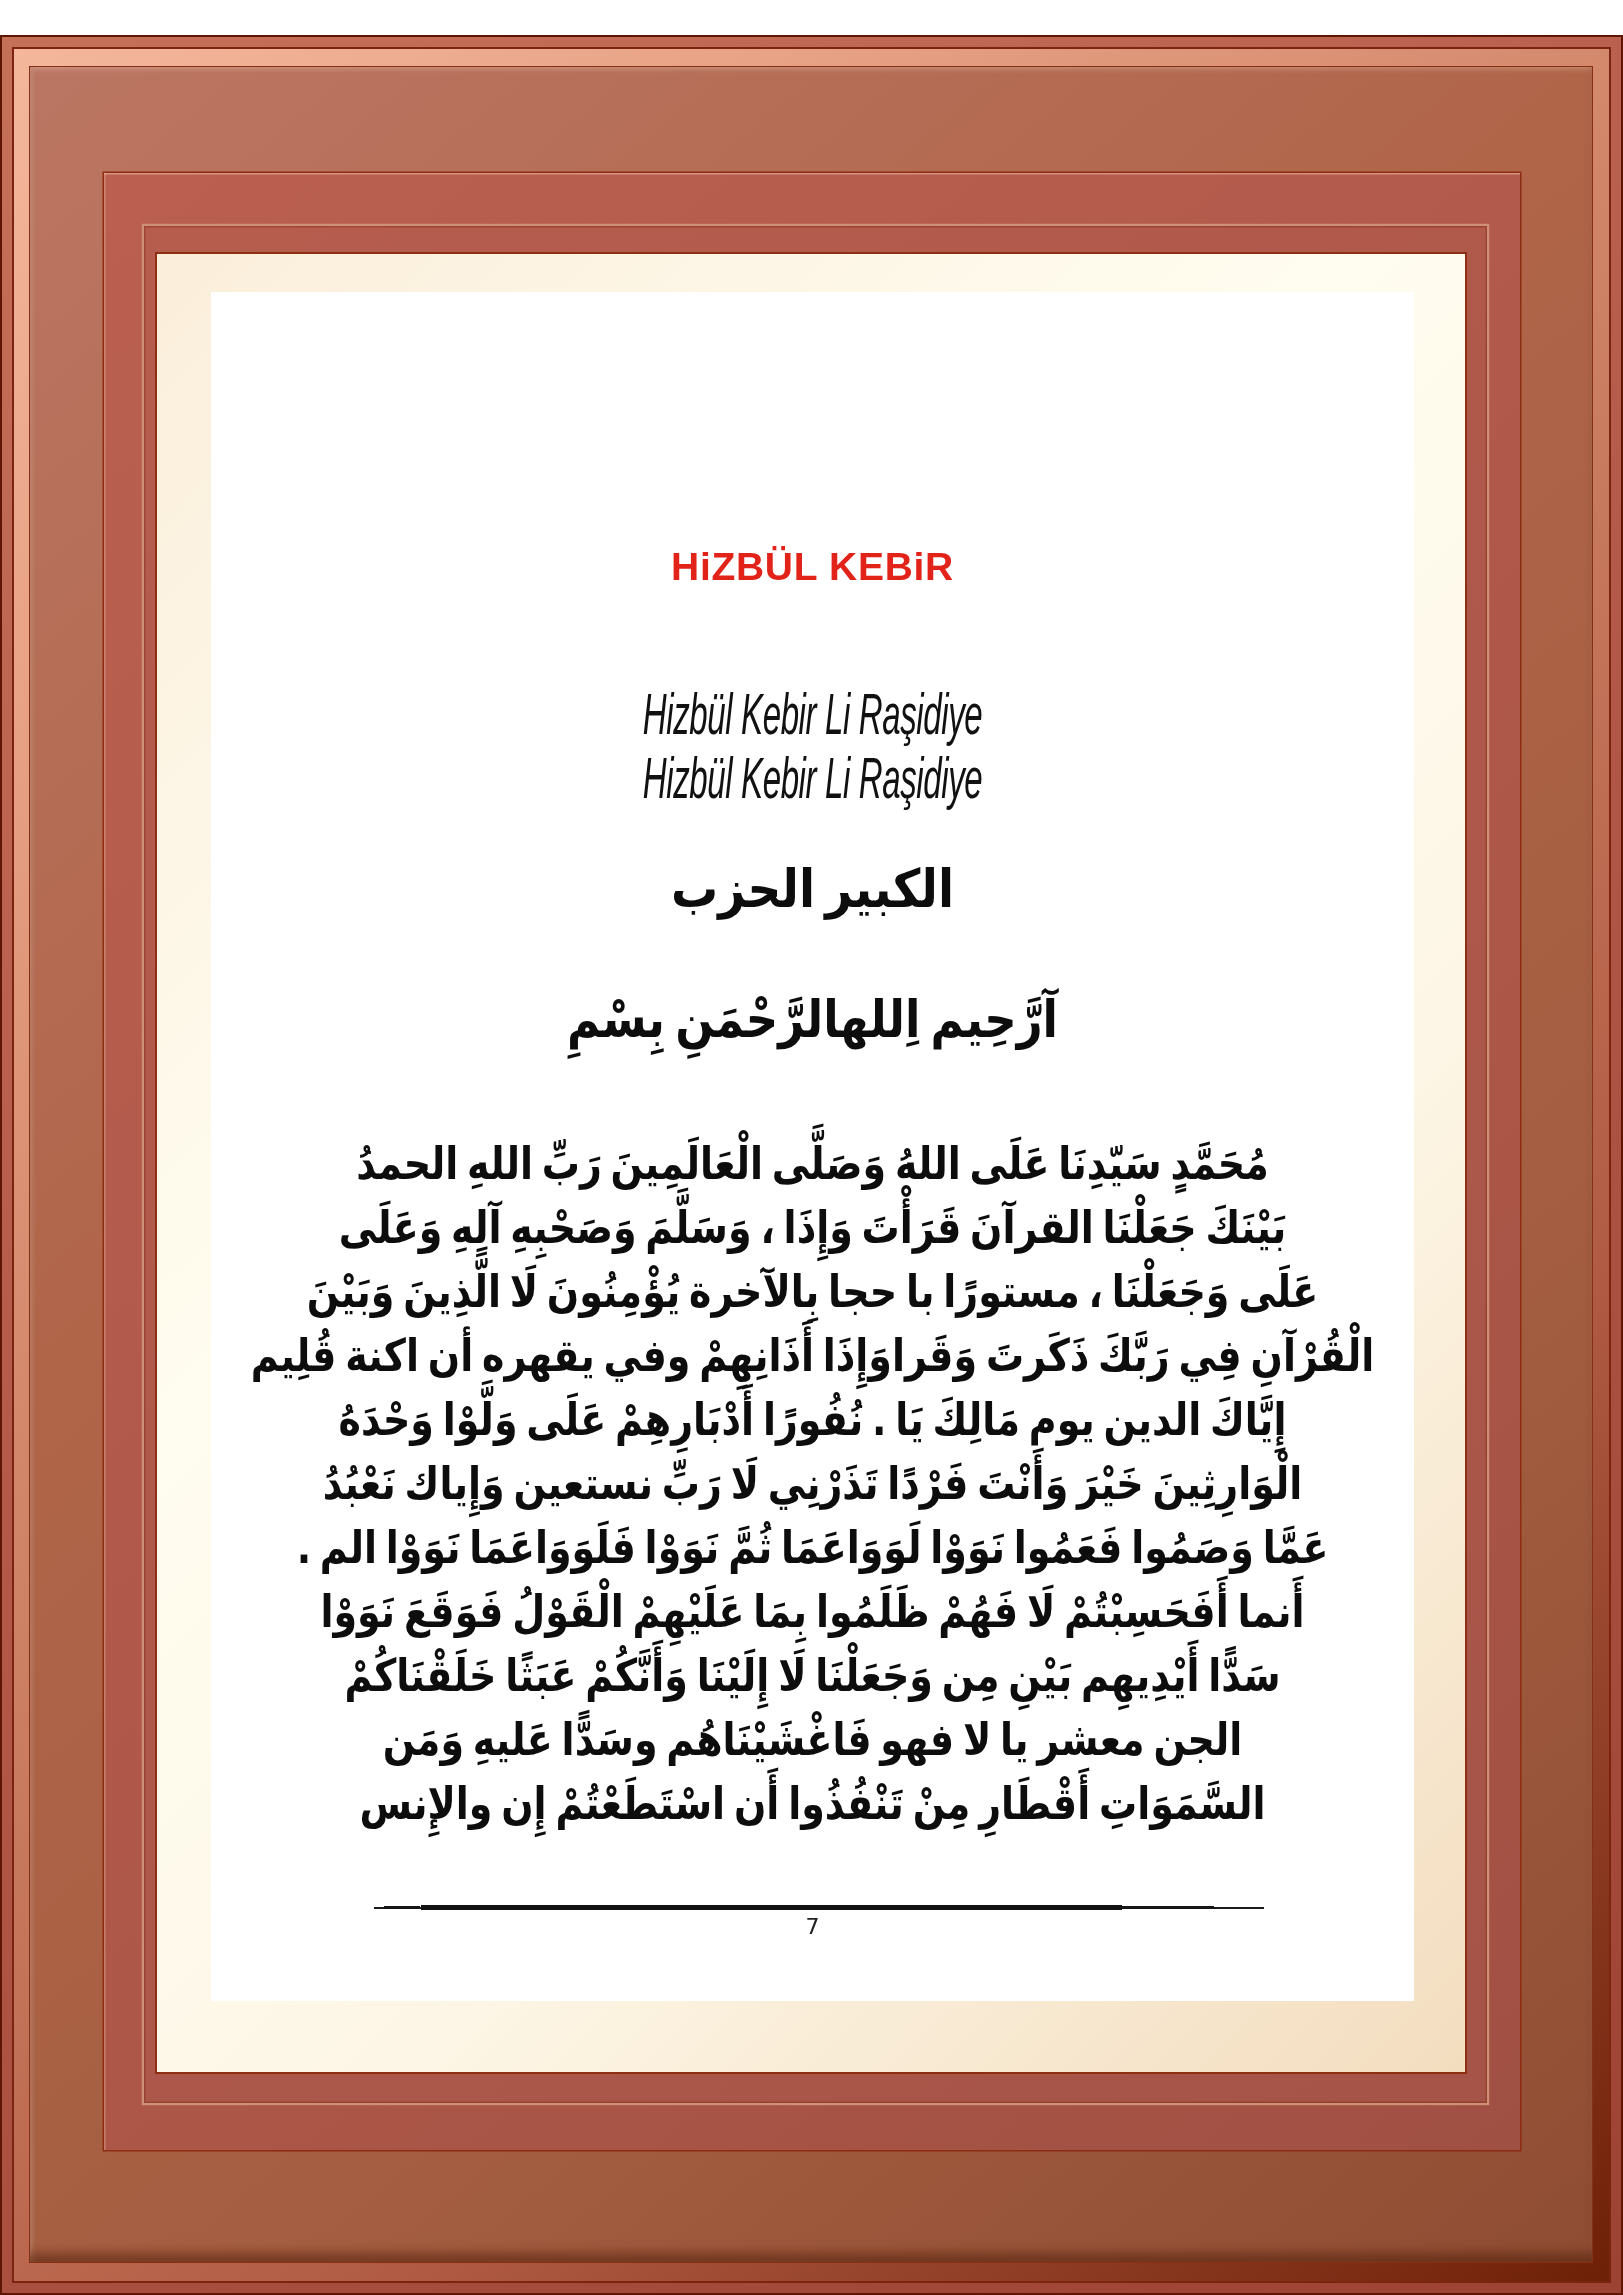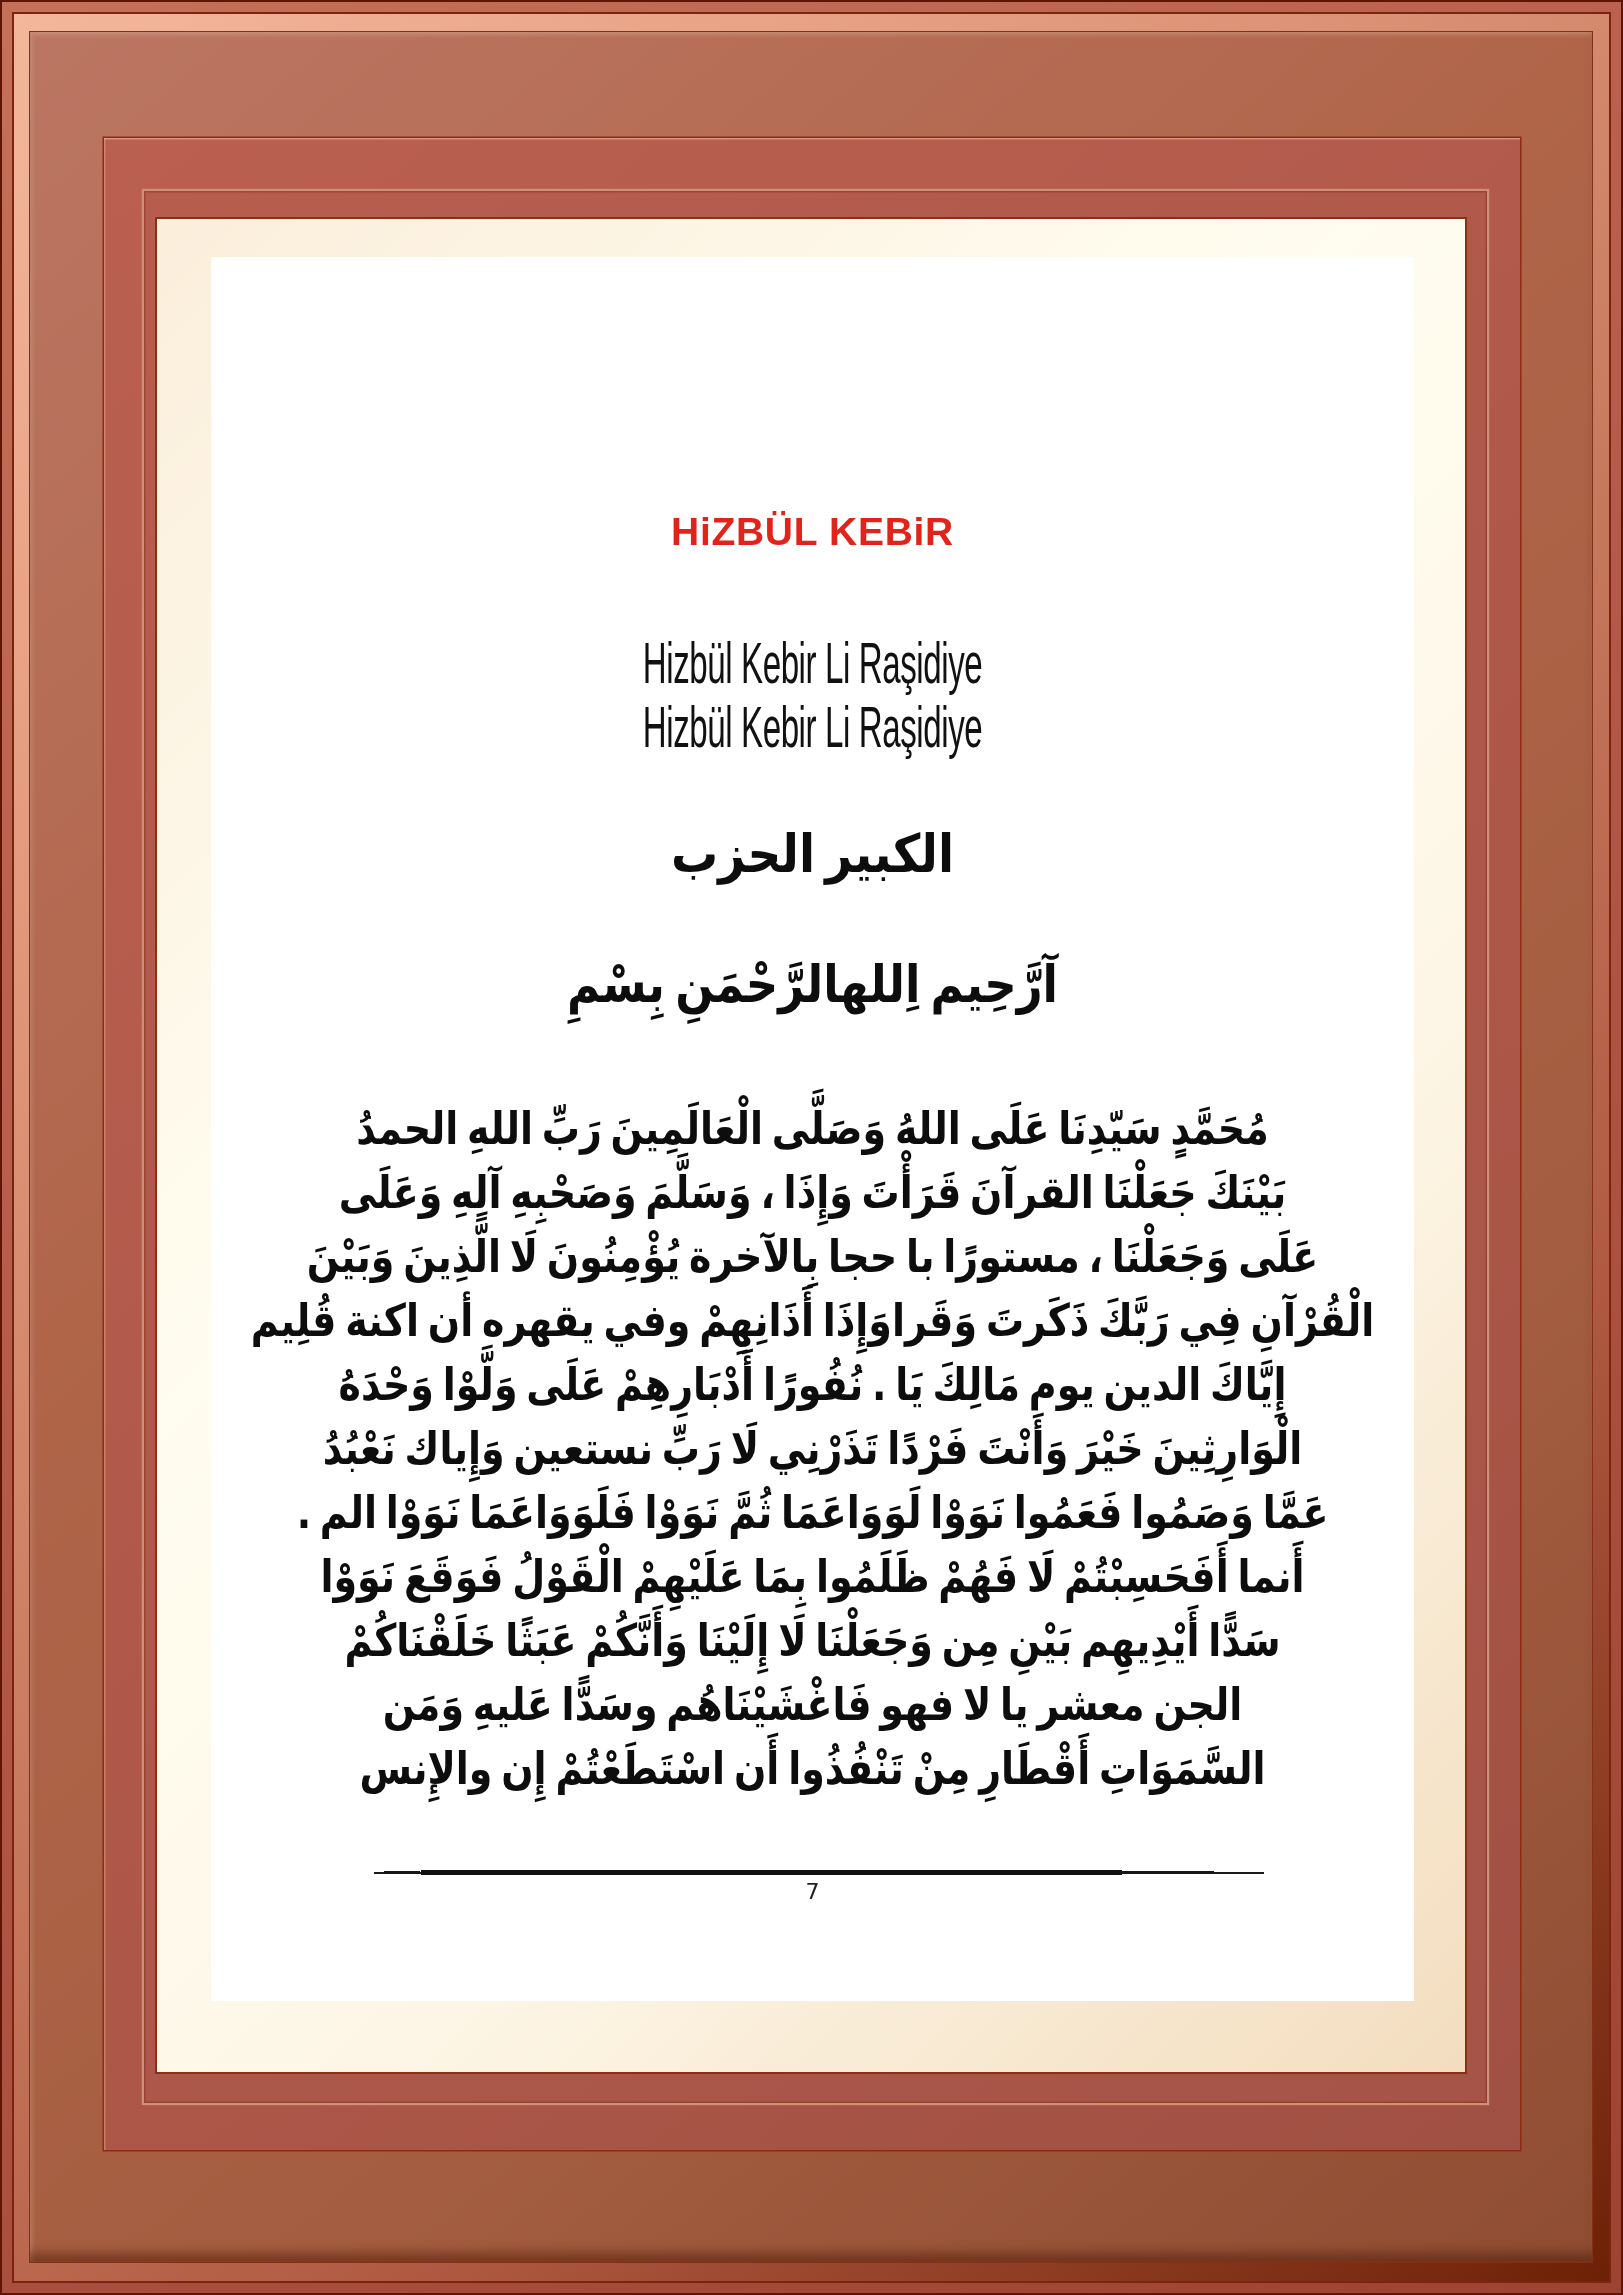--- a/index.html
+++ b/index.html
@@ -1,18 +1,18 @@
 <!DOCTYPE html>
 <html style="font-size:11.7px"><head>
 <meta charset="utf-8">
 <style>
   html,body{margin:0;padding:0;}
   body{width:1623px;height:2295px;position:relative;font-family:"Liberation Sans",sans-serif;}
 
-  .layer{position:absolute;}
+  .layer{position:absolute;margin-top:35px;}
 
   
   .frame-edge{inset:0;background:#5e1604;}
   .frame-outer{inset:2.2px;background:linear-gradient(150deg,#c57058 0%,#b45a4a 45%,#9c4334 100%);}
   .frame-bevel{inset:11.7px;border:2.2px solid #7c2411;
     background:linear-gradient(140deg,#f4b79c 0%,#e8a285 18%,#c97c60 48%,#b05a43 72%,#6e2007 100%);}
   .frame-terra{left:29px;top:31px;right:30px;bottom:32px;border:0.7px solid #833017;
     background:linear-gradient(140deg,#bb7663 0%,#b06549 38%,#a55e41 68%,#8f4d33 100%);
     box-shadow:inset 0 -14.6px 11.7px -5.8px rgba(70,20,0,.5), inset 2.2px 2.2px 5.8px rgba(255,230,210,.28);}
   .frame-mid{left:104px;top:138px;right:103px;bottom:145px;
@@ -23,21 +23,21 @@
     box-shadow:0 0 0 2.2px #cf9078, inset 0 0 0 1.5px rgba(120,32,14,.38);}
   .mat{left:155px;top:217px;right:156px;bottom:221px;border:2.9px solid #8e2e13;
     background:linear-gradient(135deg,#fbeedb 0%,#fffdf0 38%,#fdf6e6 66%,#f3ddbf 100%);}
   .page{left:211px;top:257px;right:209px;bottom:294px;background:#ffffff;overflow:hidden;}
 
   
   .page .abs{position:absolute;left:0;right:0;text-align:center;}
 
   .title{top:251px;font-size:39px;line-height:48px;font-weight:bold;color:#e2231a;letter-spacing:0.7px;}
 
-  .subtitles{top:374px;color:#111;}
+  .subtitles{top:390px;color:#111;font-style:italic;}
   .subtitle-line{font-size:58px;line-height:64px;font-weight:400;letter-spacing:-0.7px;
     transform:scaleX(.57);transform-origin:50% 50%;white-space:nowrap;}
 
   .arabic{font-family:"DejaVu Sans",sans-serif;color:#0d0d0d;font-weight:bold;direction:ltr;}
   .w{display:inline-block;margin:0 5.1px;white-space:nowrap;}
 
   .arabic-heading{top:555px;font-size:47px;line-height:83px;transform:scaleY(1.12);transform-origin:50% 50%;}
   .basmala{top:685px;font-size:45px;line-height:86px;transform:scaleY(1.15);transform-origin:50% 50%;}
 
   .body-block{top:840px;}

